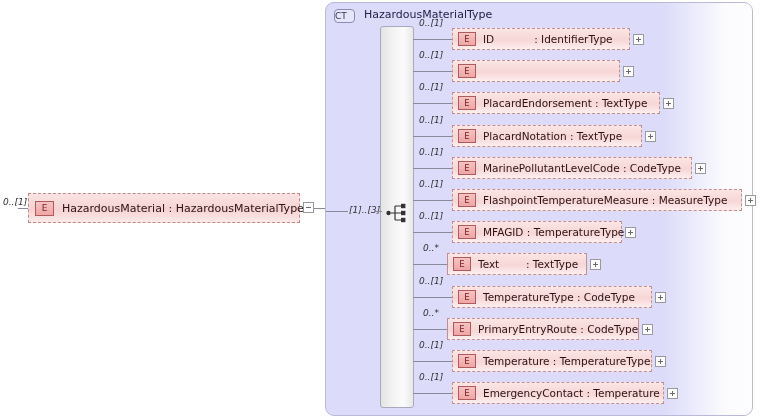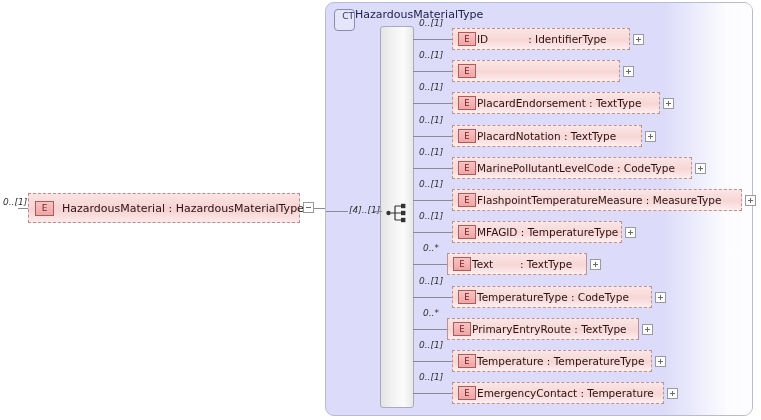--- a/index.html
+++ b/index.html
@@ -119,33 +119,33 @@
     width: 88px; height: 100%;
     background: linear-gradient(to right, rgba(255,255,255,0) 0%, rgba(255,255,255,0.92) 72%, #fdfdff 100%);
     pointer-events: none;
   }
 
   #ct-badge {
     position: absolute;
     left: 8px;
     top: 6px;
     width: 21px;
-    height: 22px;
+    height: 14px;
     box-sizing: border-box;
     border: 1px solid #8a8ab5;
     border-radius: 4px;
     background: #e6e6fb;
     color: #33335f;
     font-size: 9px;
     line-height: 12px;
-    text-align: right;
+    text-align: left;
   }
   #ct-title {
     position: absolute;
-    left: 29px;
+    left: 38px;
     top: 5px;
     font-size: 11px;
     color: #22224a;
   }
 
   
   #model-group-bar {
     position: absolute;
     left: 54px;
     top: 23px;
@@ -185,21 +185,21 @@
   }
   .child-row .shadow-pad {
     position: absolute;
     left: 4px; top: 3px; right: -4px; bottom: -4px;
     background: rgba(243, 216, 216, 0.5);
     z-index: -1;
   }
   .child-row .row-text {
     font-size: 10.5px;
     color: #2a1212;
-    margin-left: 1px;
+    margin-left: 7px;
     white-space: pre;
   }
   .child-row .e-badge {
     width: 18px;
     height: 14px;
     line-height: 12px;
     font-size: 8.5px;
   }
 </style>
 </head>
@@ -216,21 +216,21 @@
 <div class="toggle-box" style="left:303px; top:202px;"></div>
 <div class="hline" style="left:314px; top:208px; width:12px;"></div>
 
 <div id="complex-type-container">
 
   <div id="ct-badge">CT</div>
   <div id="ct-title">HazardousMaterialType</div>
 
   <div id="model-group-bar"></div>
 
-  <span class="card-mult" style="left:23px; top:202px;">[4]..[1]</span>
+  <span class="card-mult" style="left:23px; top:202px;">[1]..[3]</span>
 
   <div class="hline" style="left:0px; top:208px; width:22px;"></div>
   <div class="hline" style="left:48px; top:208px; width:8px;"></div>
 
   <svg id="sequence-icon" viewBox="0 0 26 20">
     <circle cx="2.5" cy="10" r="2.2" fill="#333"></circle>
     <line x1="4.5" y1="10" x2="9" y2="10" stroke="#333" stroke-width="1.2"></line>
     <line x1="9" y1="3" x2="9" y2="17" stroke="#333" stroke-width="1.2"></line>
     <line x1="9" y1="3" x2="15" y2="3" stroke="#333" stroke-width="1.2"></line>
     <line x1="9" y1="10" x2="15" y2="10" stroke="#333" stroke-width="1.2"></line>
@@ -312,21 +312,21 @@
       <span class="shadow-pad"></span>
       <span class="e-badge">E</span>
       <span class="row-text">TemperatureType : CodeType</span>
     </div>
     <div class="toggle-box plus" style="left: 655px; top: 292px;"></div>
     <span class="card-mult" style="left: 423px; top: 308px;">0..*</span>
     <div class="hline" style="left: 413px; top: 329px; width: 34px;"></div>
     <div class="child-row repeat" style="left: 447px; top: 318px; width: 192px;">
       <span class="shadow-pad"></span>
       <span class="e-badge">E</span>
-      <span class="row-text">PrimaryEntryRoute : TextType</span>
+      <span class="row-text">PrimaryEntryRoute : CodeType</span>
     </div>
     <div class="toggle-box plus" style="left: 642px; top: 324px;"></div>
     <span class="card-mult" style="left: 419px; top: 340px;">0..[1]</span>
     <div class="hline" style="left: 413px; top: 361px; width: 39px;"></div>
     <div class="child-row optional" style="left: 452px; top: 350px; width: 200px;">
       <span class="shadow-pad"></span>
       <span class="e-badge">E</span>
       <span class="row-text">Temperature : TemperatureType</span>
     </div>
     <div class="toggle-box plus" style="left: 655px; top: 356px;"></div>

